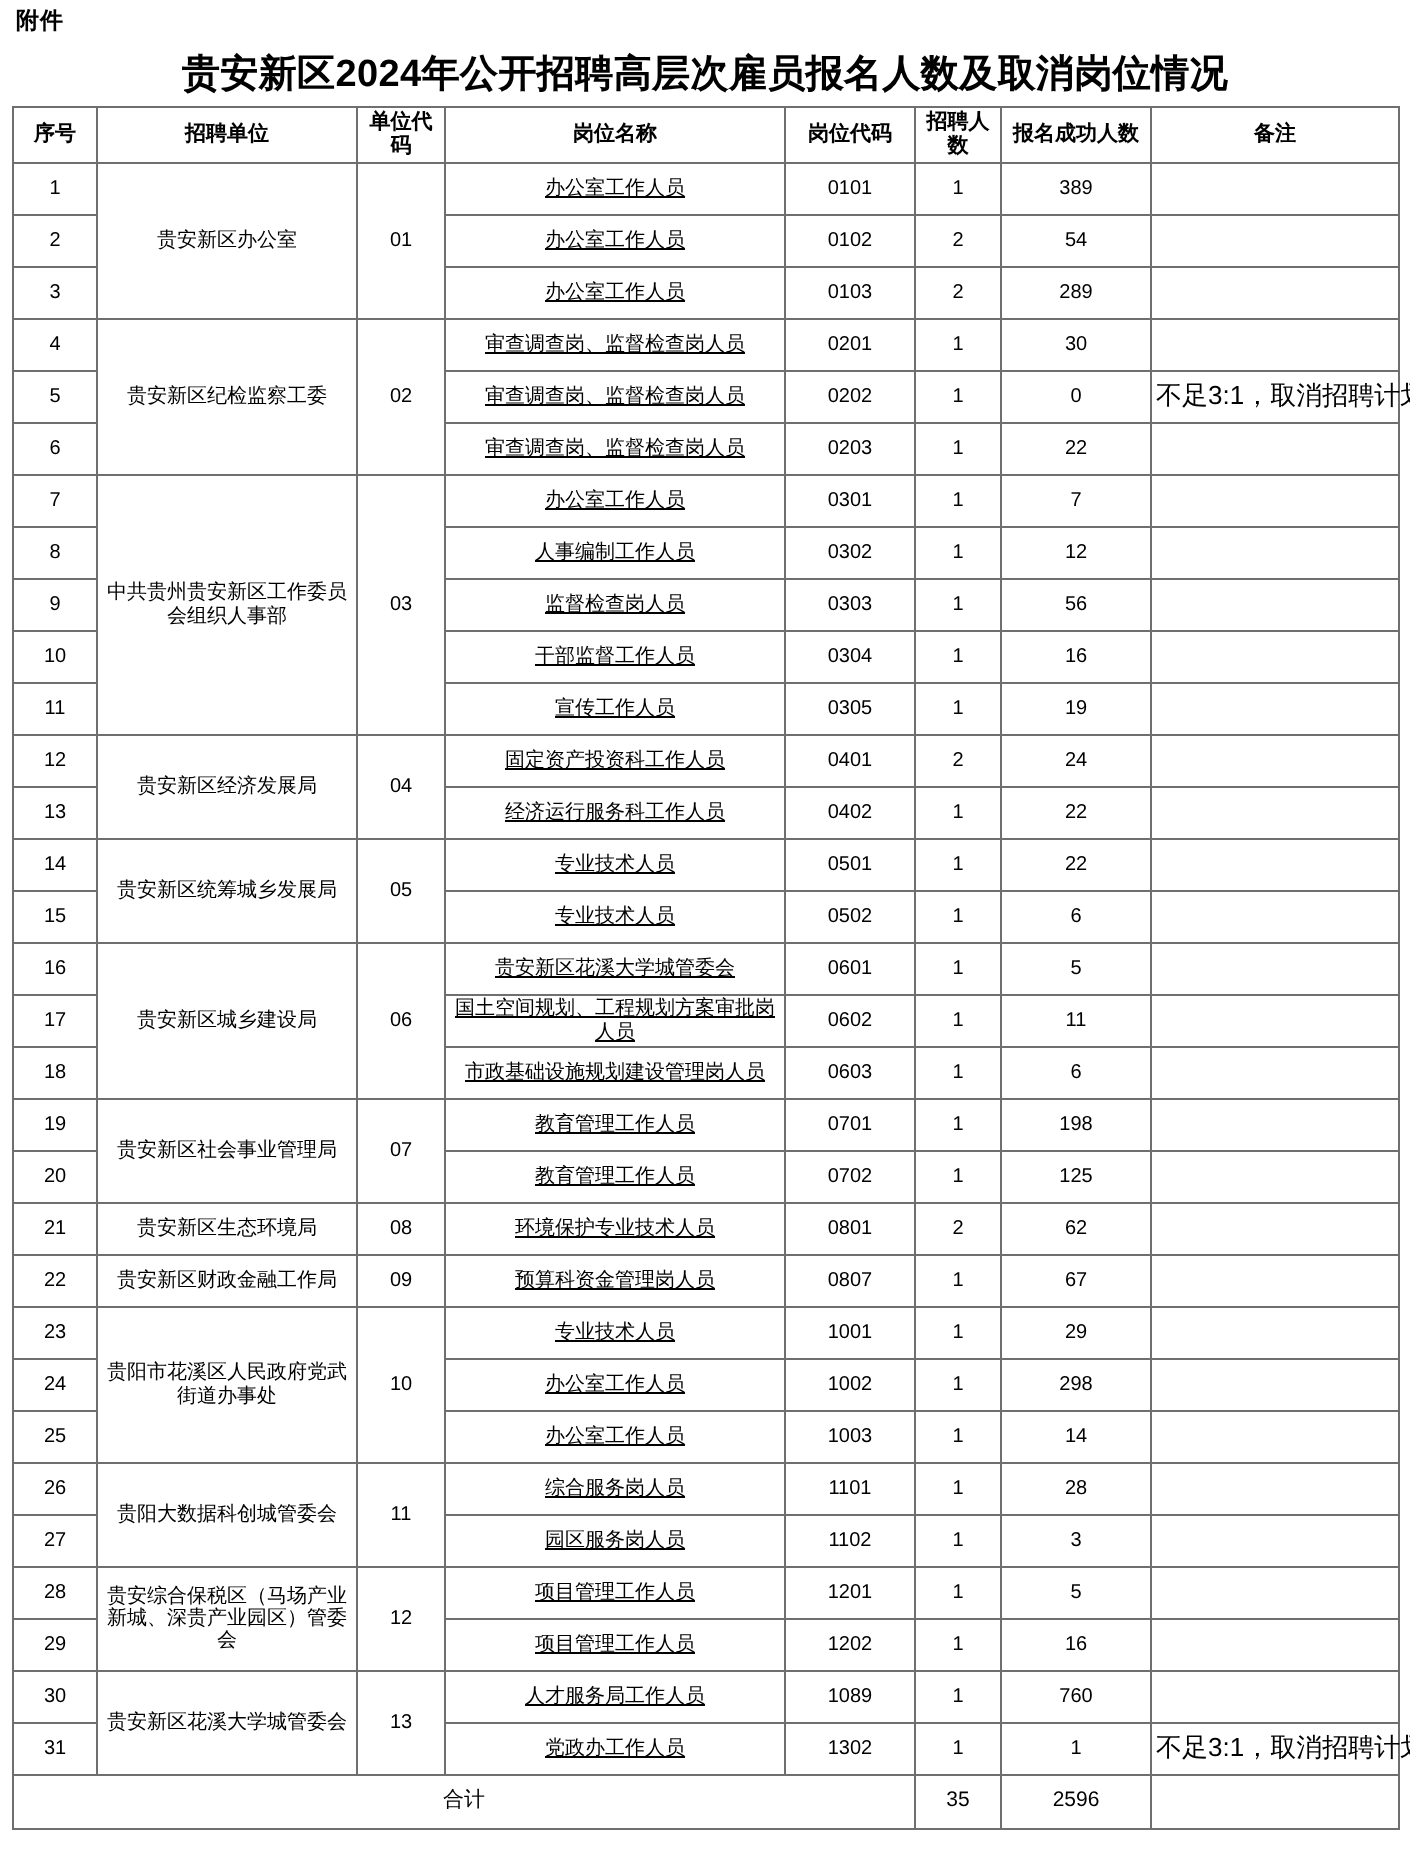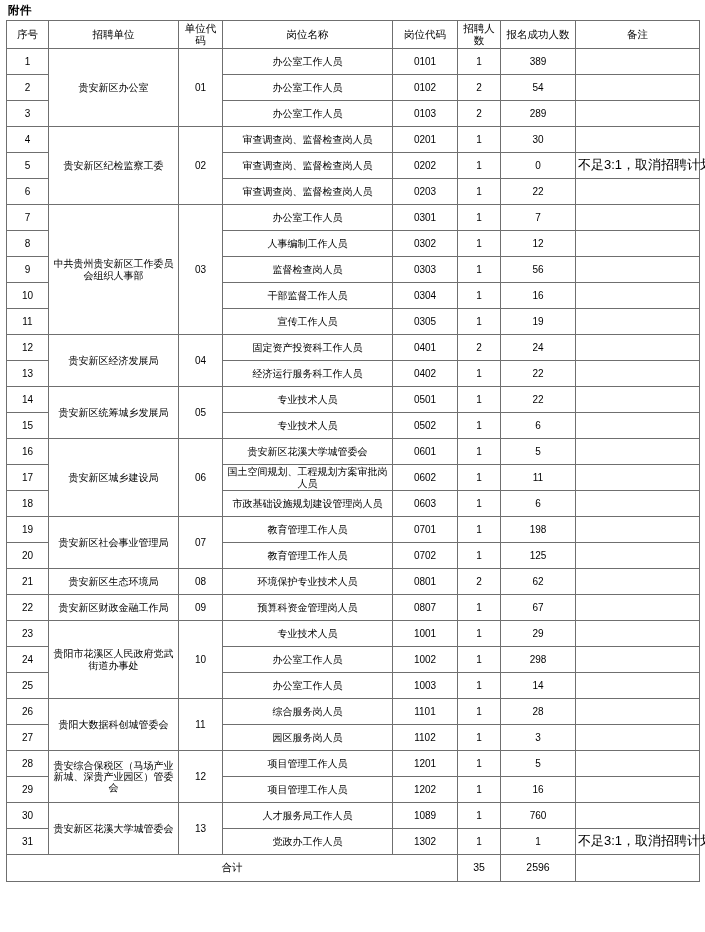--- a/index.html
+++ b/index.html
@@ -51,34 +51,35 @@
   table.sheet td, table.sheet th {
     border: 1px solid #6f6f6f;
     text-align: center;
     vertical-align: middle;
     padding: 0 2px;
     line-height: 1.12;
     word-break: break-all;
     font-weight: normal;
   }
   table.sheet thead th {
-    font-weight: normal;
+    font-weight: bold;
     font-size: 10.5px;
     height: 27px;
   }
   td.num, td.code, td.qty {
     font-size: 10px;
   }
   td.unit {
     font-size: 10px;
     padding: 1px 3px;
   }
   td.post {
     font-size: 10px;
     padding: 1px 4px;
+    text-decoration: underline;
   }
   td.remark {
     font-size: 13px;
     text-align: left;
     padding-left: 4px;
     white-space: nowrap;
   }
   tr.data-row td {
     height: 25px;
   }
@@ -95,20 +96,23 @@
   .col-apply { width: 75px; }
   .col-rem   { width: 124px; }
 </style>
 </head>
 <body>
 
 <div class="page">
 
   <div class="attachment-row">附件</div>
 
+  <div class="title-row">
+    <span class="title-text">贵安新区2024年公开招聘高层次雇员报名人数及取消岗位情况</span>
+  </div>
 
   <table class="sheet">
     <colgroup>
       <col class="col-seq">
         <col class="col-unit">
         <col class="col-ucode">
         <col class="col-post">
       <col class="col-pcode">
         <col class="col-hire">
         <col class="col-apply">

